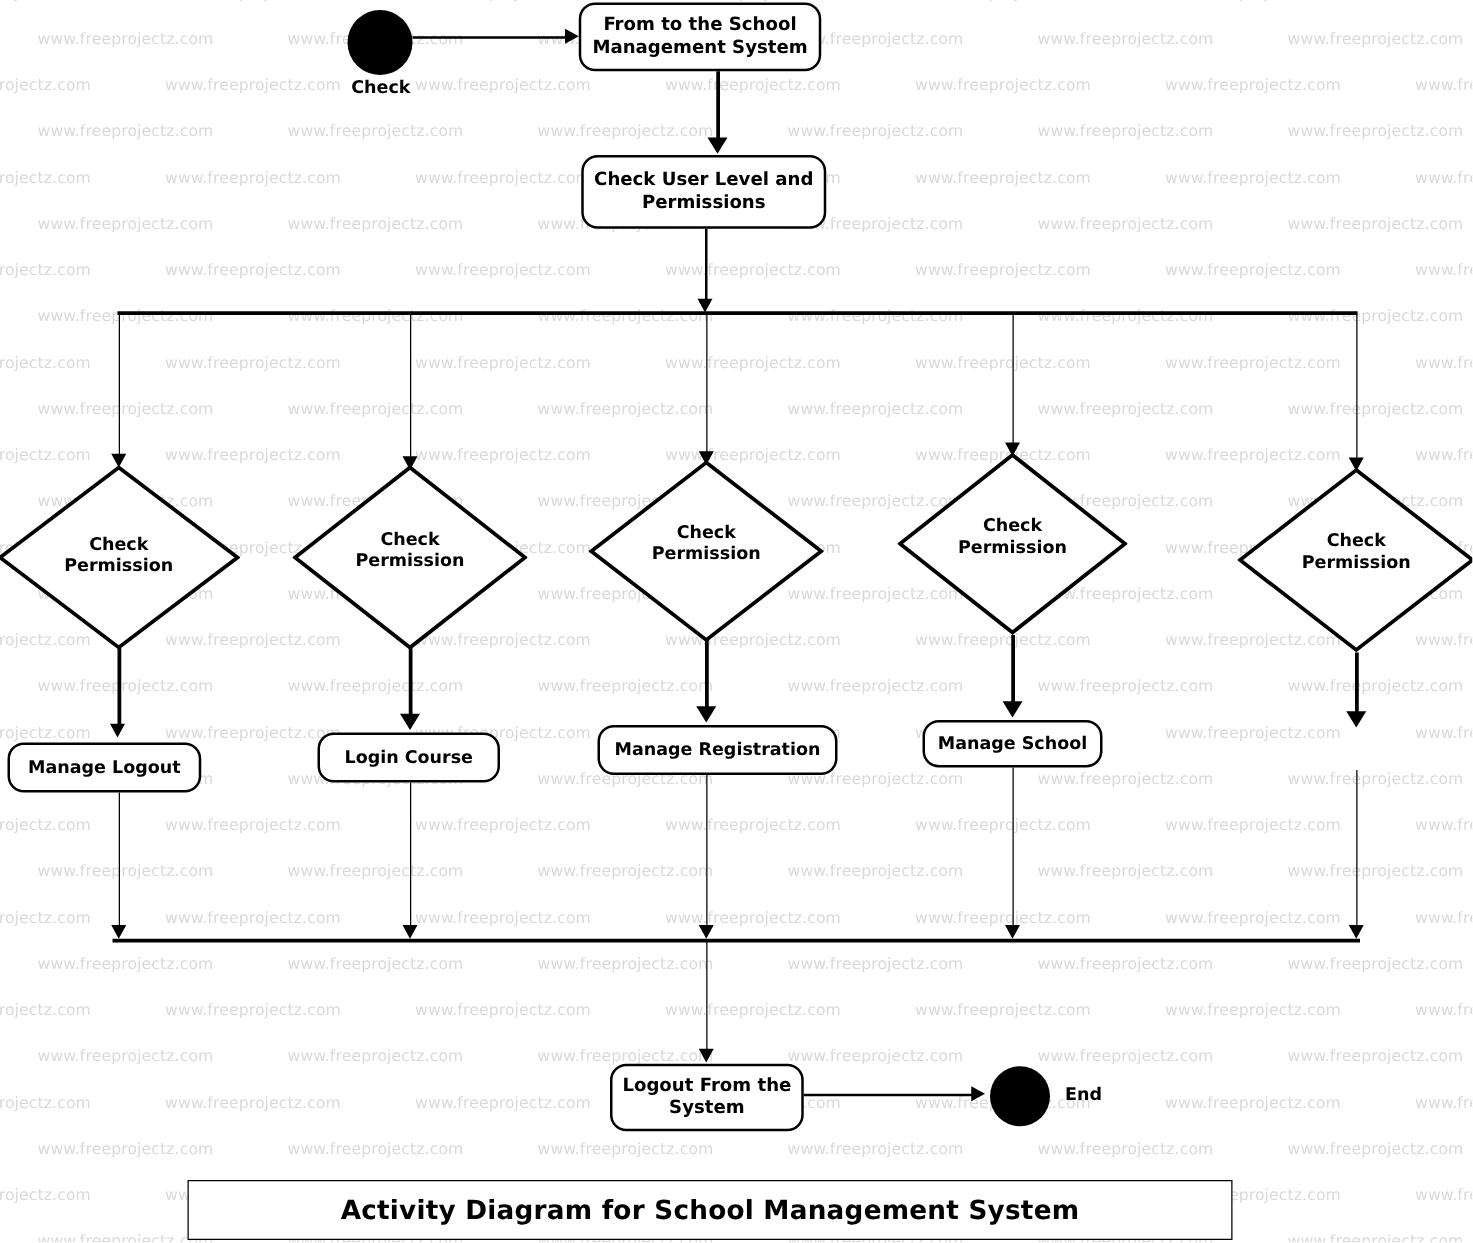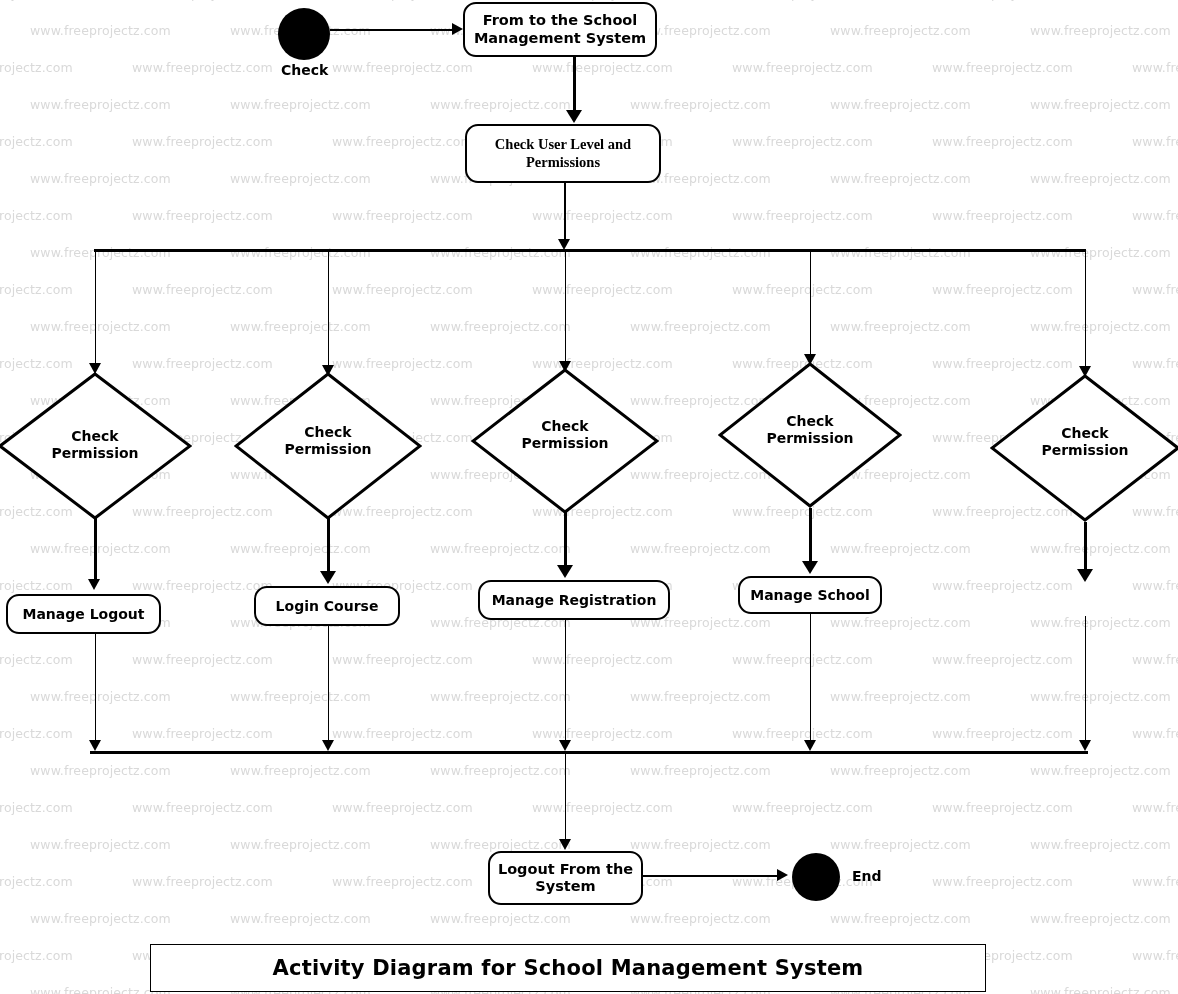--- a/index.html
+++ b/index.html
@@ -348,21 +348,21 @@
     <div class="terminal-label" style="left:281px; top:62px;">Check</div>
 
     <div class="hline" style="left:330px; top:29px; width:124px;"></div>
     <div class="arrow-right" style="left:452px; top:22.5px;"></div>
 
     <div class="node activity" style="left:463px; top:2px; width:194px; height:55px;">From to the School Management System</div>
 
     <div class="vline thick" style="left:573px; top:57px; height:56px;"></div>
     <div class="arrow-down big" style="left:566px; top:110px;"></div>
 
-    <div class="node activity" style="left:465px; top:124px; width:196px; height:59px;font-family:Liberation Serif, serif;">Check User Level and Permissions</div>
+    <div class="node activity" style="left:465px; top:124px; width:196px; height:59px;">Check User Level and Permissions</div>
 
     <div class="vline" style="left:564px; top:183px; height:58px;"></div>
     <div class="arrow-down" style="left:558px; top:239px;"></div>
 
     <div class="bar" style="left:94px; top:249px; width:992px;"></div>
 
     <div class="vline" style="left:94.5px; top:251px; height:118px;"></div>
     <div class="arrow-down" style="left:88.5px; top:363px;"></div>
 
     <div class="vline" style="left:327.5px; top:251px; height:121px;"></div>

